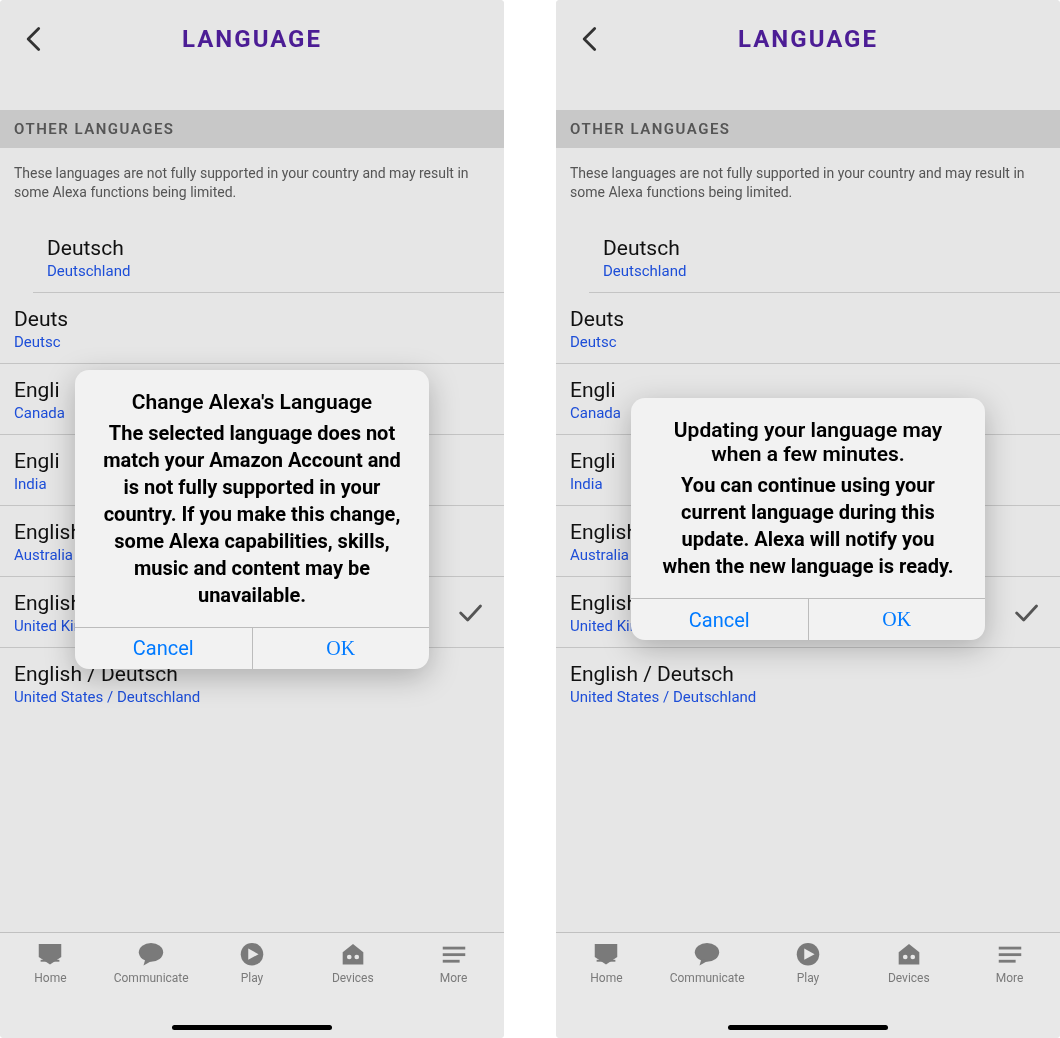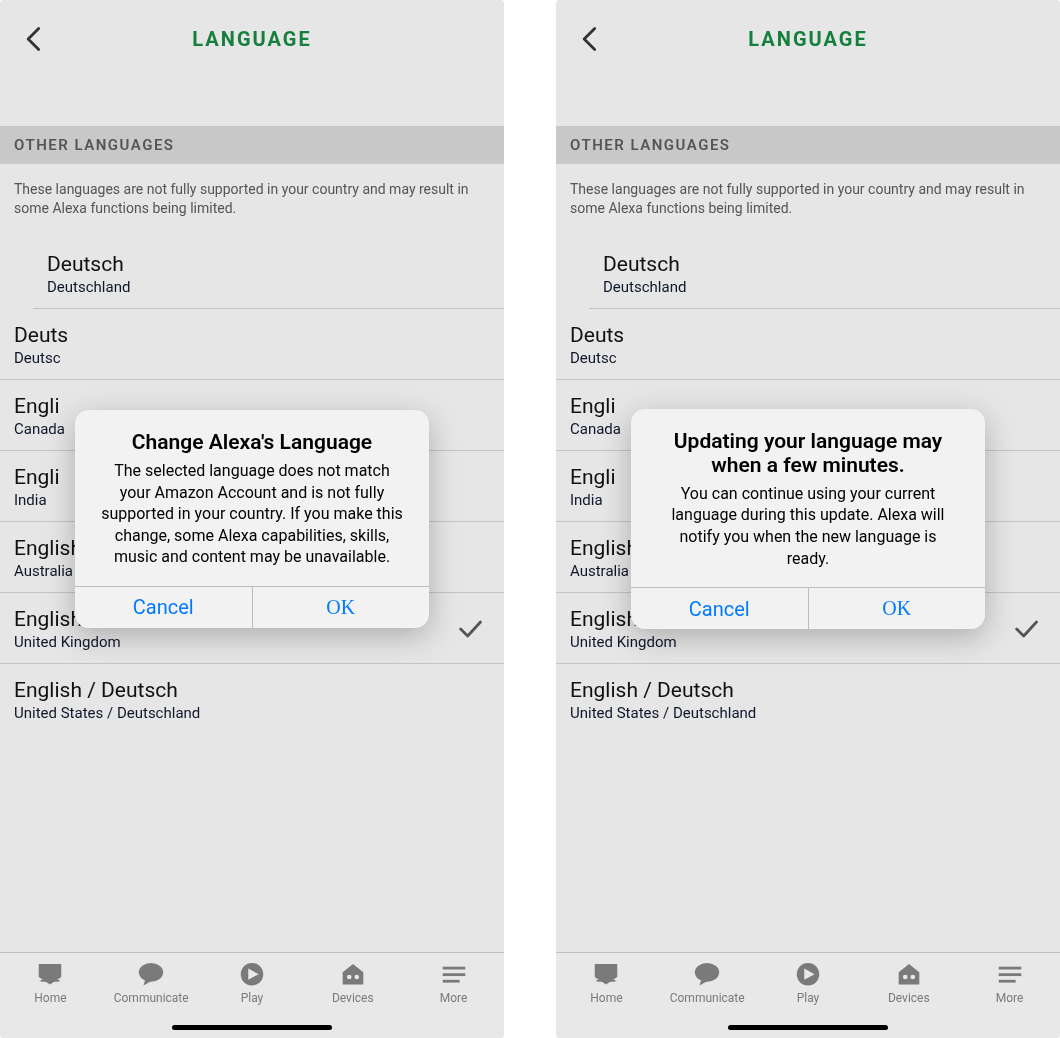--- a/index.html
+++ b/index.html
@@ -32,33 +32,33 @@
   .back-btn {
     position: absolute;
     left: 20px;
     top: 50%;
     transform: translateY(-50%);
     width: 28px;
     height: 28px;
   }
   .back-btn svg { width: 100%; height: 100%; }
   .header-title {
-    font-size: 20px;
+    font-size: 24px;
     font-weight: 700;
     letter-spacing: 2px;
-    color: #15803d;
+    color: #4c1d95;
   }
   .section-header {
     background: #c8c8c8;
     color: #555;
     font-size: 15px;
     font-weight: 600;
     letter-spacing: 1.5px;
     padding: 10px 14px;
-    margin-top: 48px;
+    margin-top: 32px;
   }
   .section-desc {
     font-size: 14px;
     line-height: 1.35;
     color: #555;
     padding: 16px 14px 20px;
   }
   .lang-list { }
   .lang-item {
     padding: 14px 14px 12px;
@@ -69,36 +69,36 @@
   }
   .lang-item:first-child { border-top: none; margin-left: 33px; }
   .lang-text { flex: 1; }
   .lang-name {
     font-size: 21px;
     font-weight: 400;
     color: #111;
   }
   .lang-sub {
     font-size: 15px;
-    color: #0f172a;
+    color: #1d4ed8;
     margin-top: 2px;
   }
   .check {
     width: 28px;
     height: 28px;
     margin-right: 6px;
   }
   .check svg { width: 100%; height: 100%; }
 
   .tabbar {
     position: absolute;
     bottom: 0;
     left: 0;
     right: 0;
-    height: 86px;
+    height: 106px;
     background: #e8e8e8;
     border-top: 1px solid #c0c0c0;
     display: flex;
     justify-content: space-around;
     align-items: flex-start;
     padding-top: 8px;
   }
   .tab {
     display: flex;
     flex-direction: column;
@@ -146,23 +146,24 @@
     padding: 20px 26px 18px;
     text-align: center;
   }
   .dialog-title {
     font-size: 21px;
     font-weight: 600;
     color: #000;
     margin-bottom: 6px;
   }
   .dialog-msg {
-    font-size: 16px;
+    font-size: 20px;
     line-height: 1.35;
     color: #000;
+    font-weight: bold;
   }
   .dialog-buttons {
     display: flex;
     border-top: 1px solid #bcbcbc;
     height: 42px;
   }
   .dialog-buttons .dbtn {
     flex: 1;
     display:flex;
     align-items:center;

